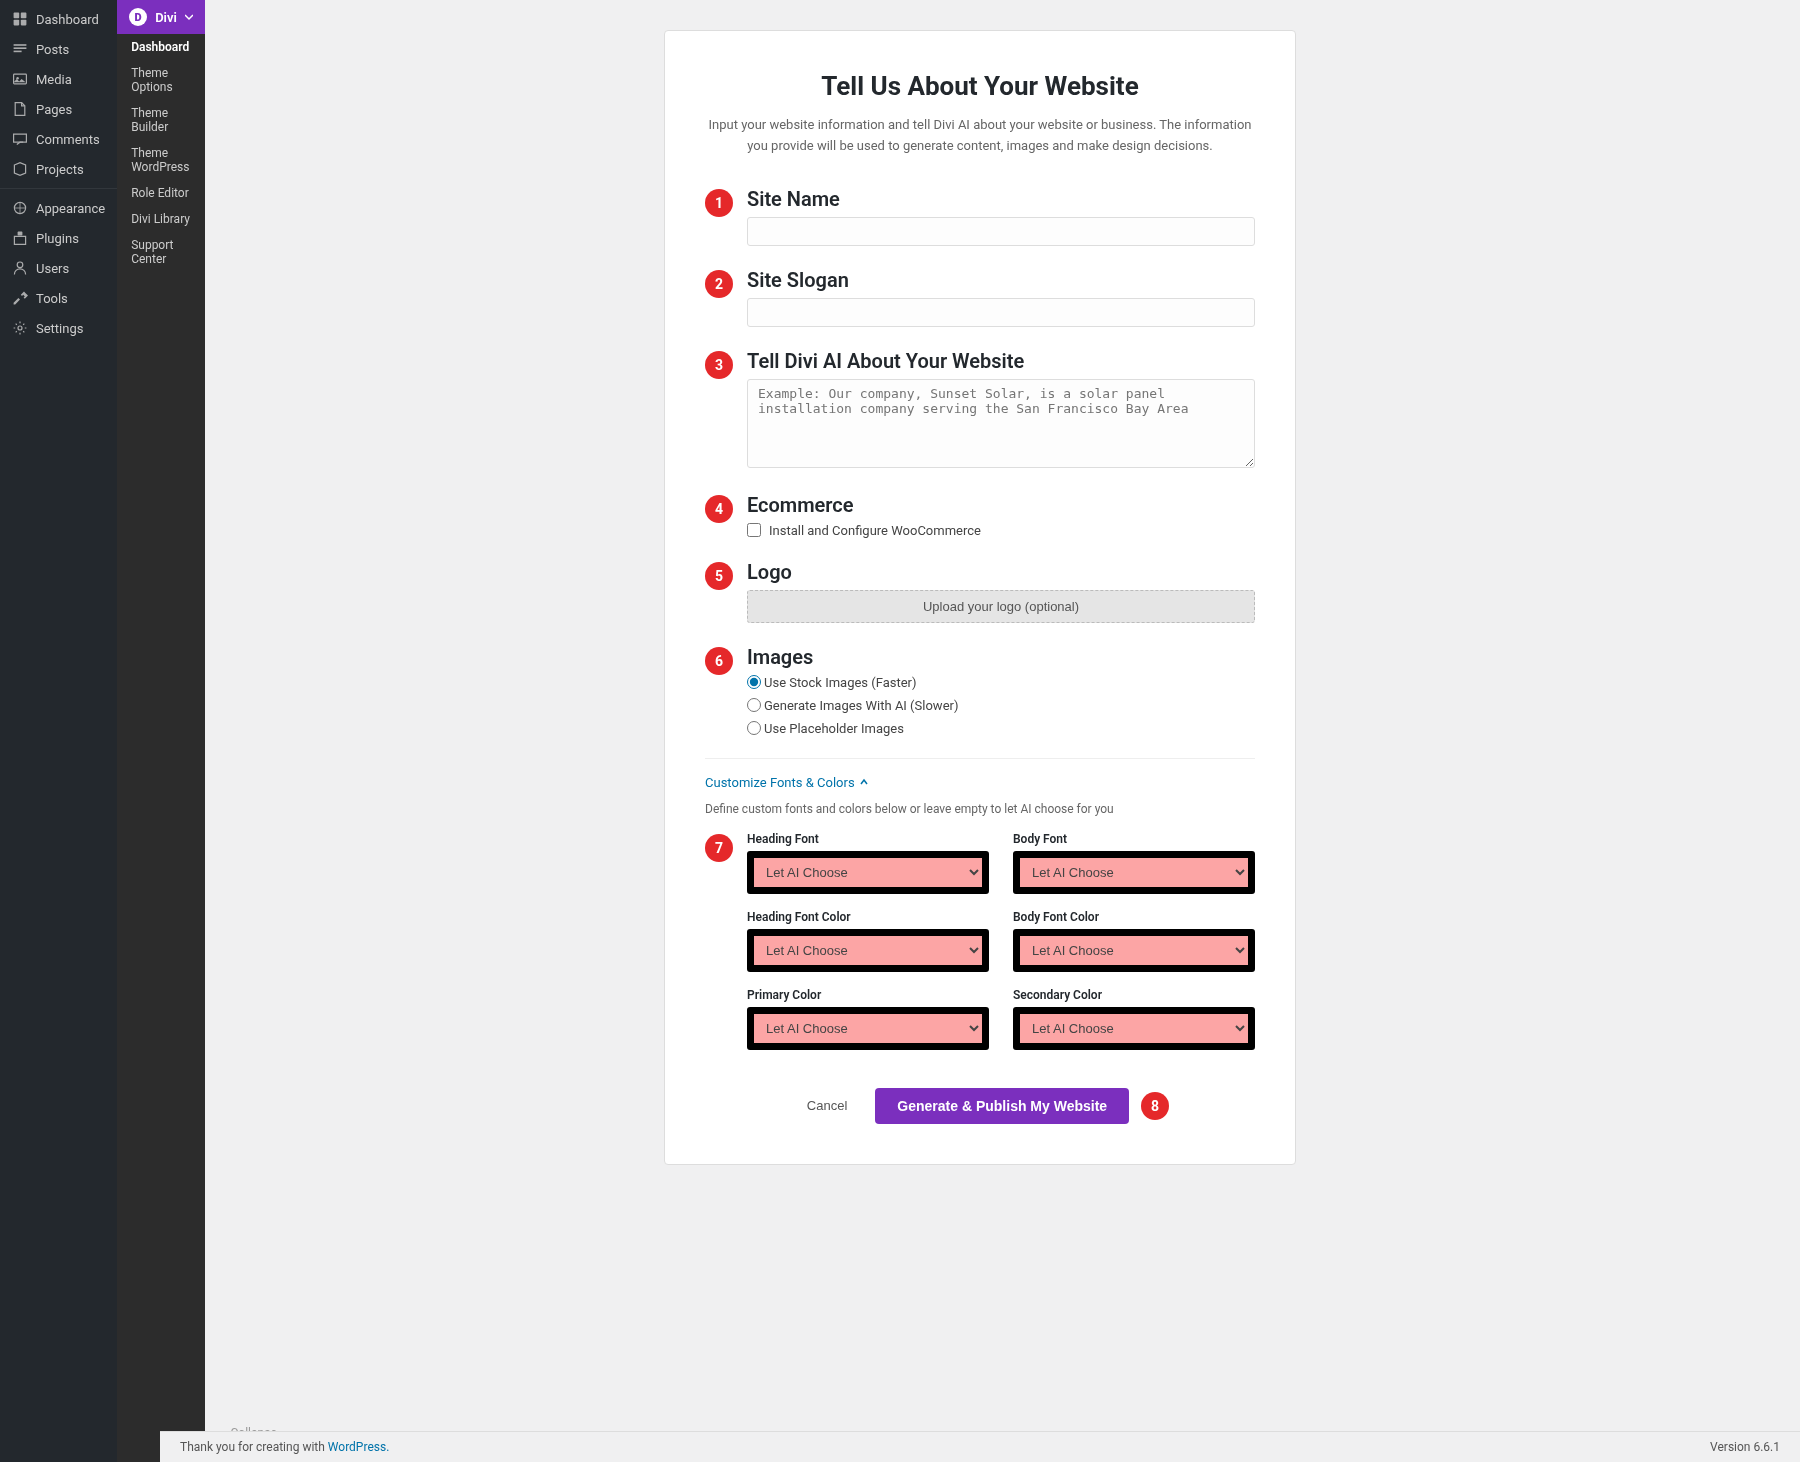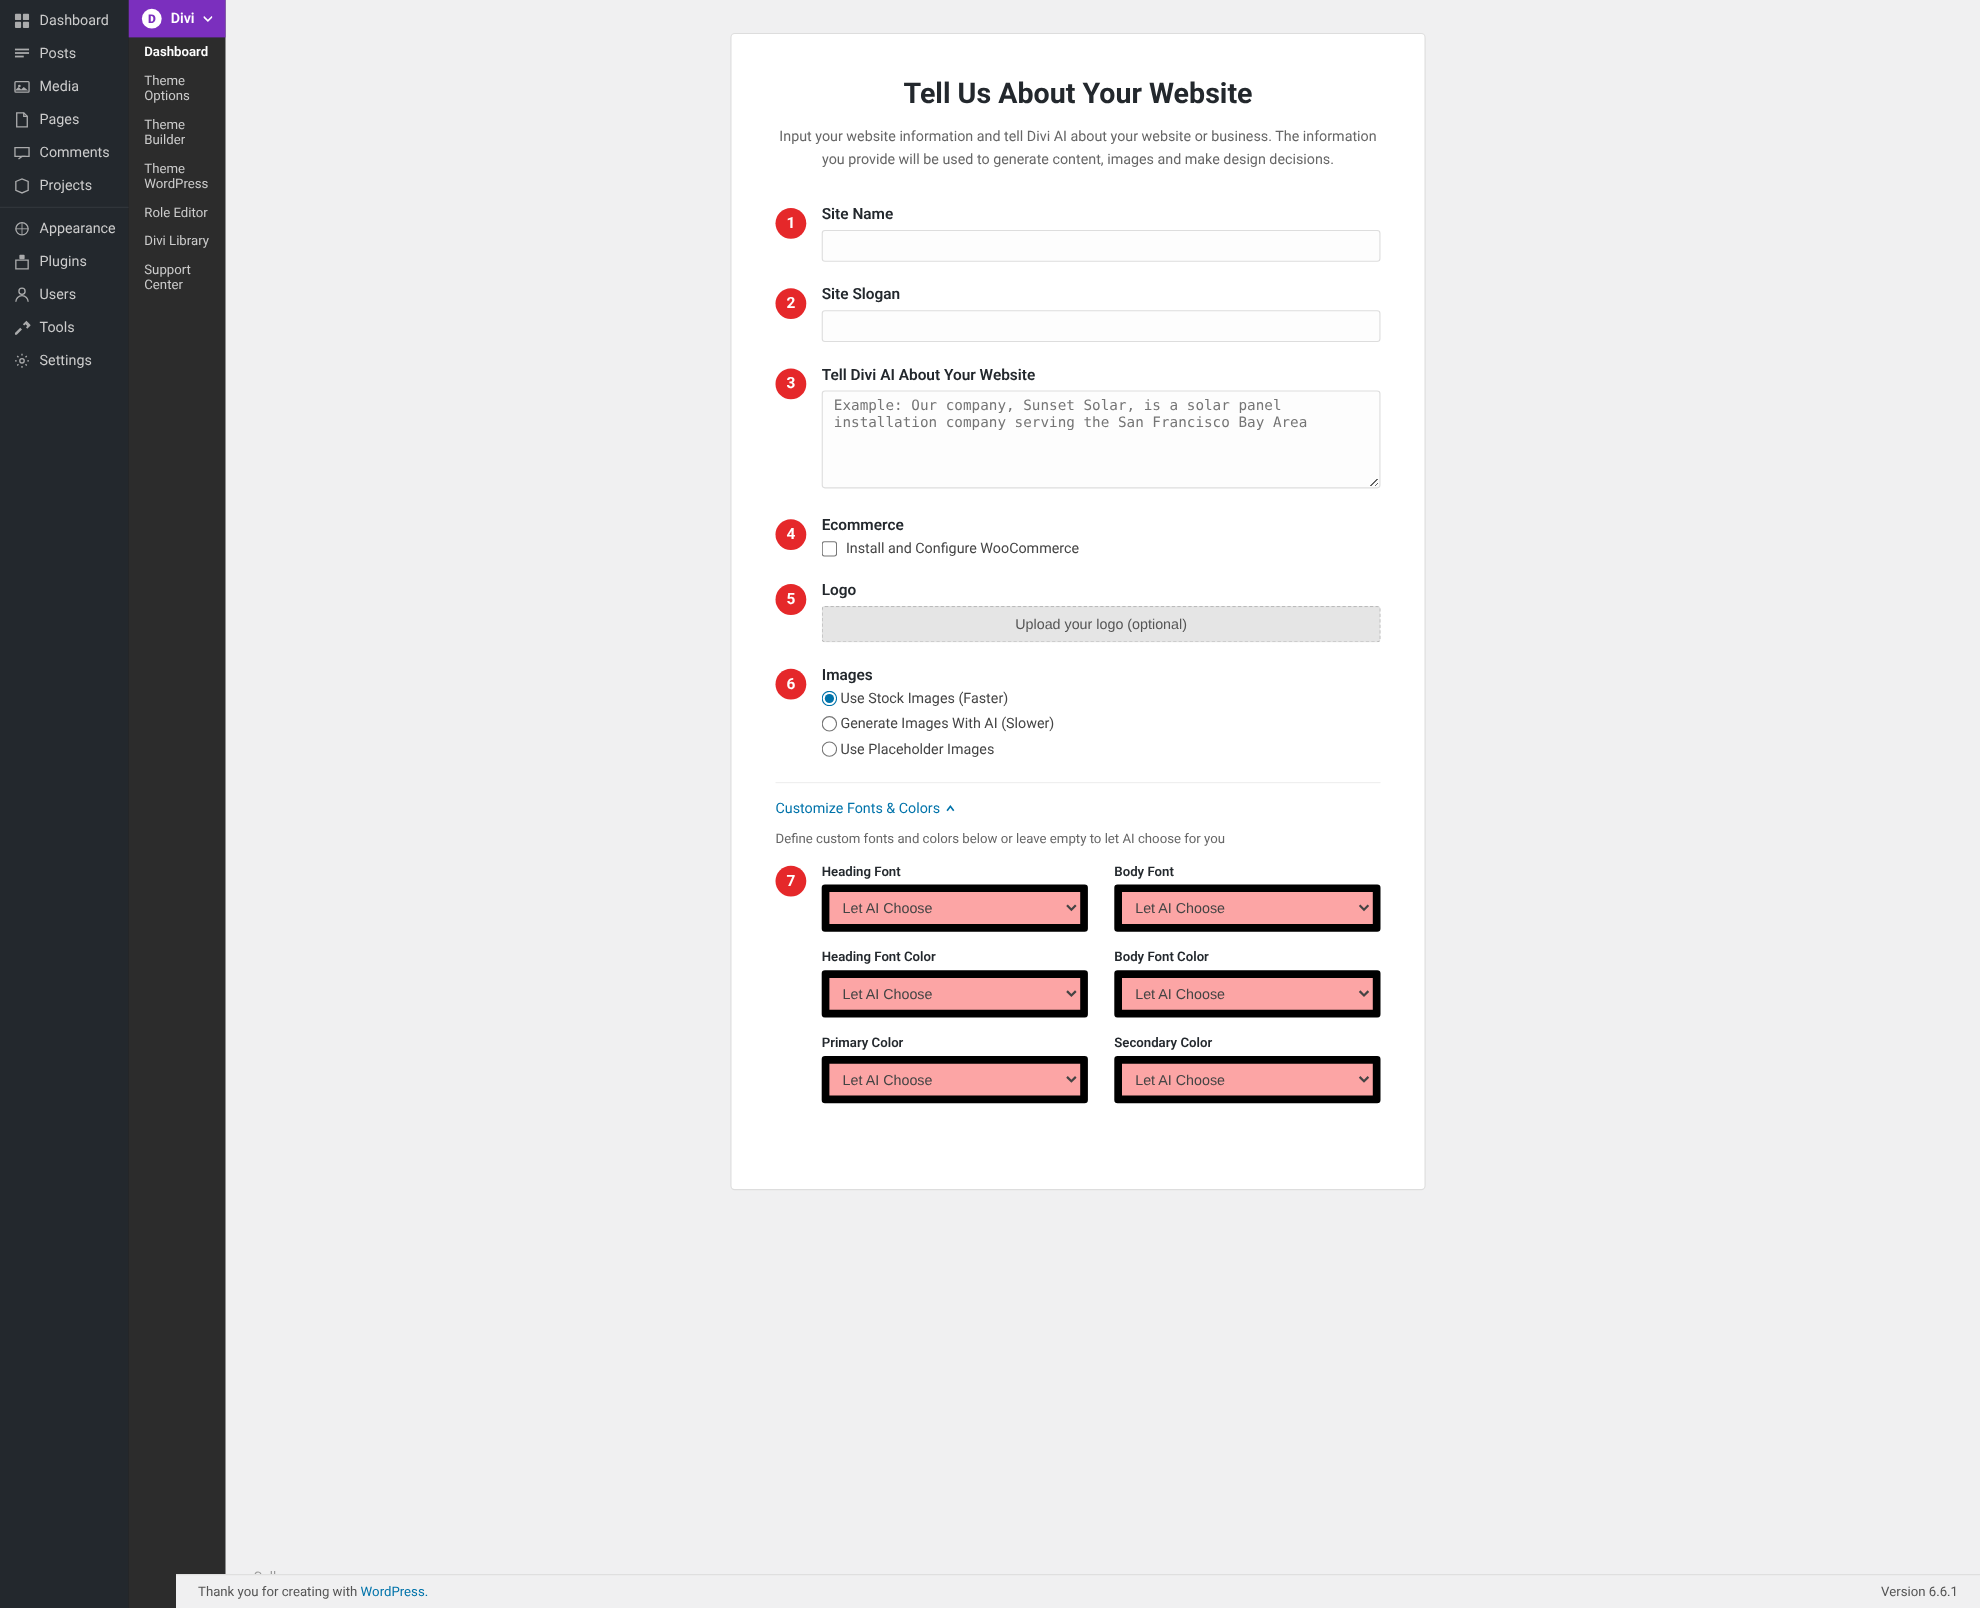--- a/index.html
+++ b/index.html
@@ -120,21 +120,21 @@
       color: #fff;
       font-weight: 700;
       font-size: 14px;
       display: flex; align-items: center; justify-content: center;
       flex-shrink: 0;
       margin-top: 2px;
     }
     .form-section-content { flex: 1; }
     .field-label {
       font-weight: 600;
-      font-size: 14px;
+      font-size: 20px;
       color: #23282d;
       margin-bottom: 6px;
       display: block;
     }
     .text-input {
       width: 100%;
       border: 1px solid #ddd;
       border-radius: 3px;
       padding: 6px 10px;
       font-size: 13px;
@@ -516,20 +516,25 @@
               <label>Secondary Color</label>
               <select class="select-input">
                 <option>Let AI Choose</option>
               </select>
             </div>
           </div>
         </div>
       </div>
     </div>
 
+    <div class="form-footer">
+      <button class="btn-cancel">Cancel</button>
+      <button class="btn-primary">Generate &amp; Publish My Website</button>
+      <div class="step-8-badge">8</div>
+    </div>
   </div>
 </div>
 
 <div class="footer-bar">
   <span>
     <span>Thank you for creating with </span><a href="#">WordPress.</a>
   </span>
   <span>Version 6.6.1</span>
 </div>
 

